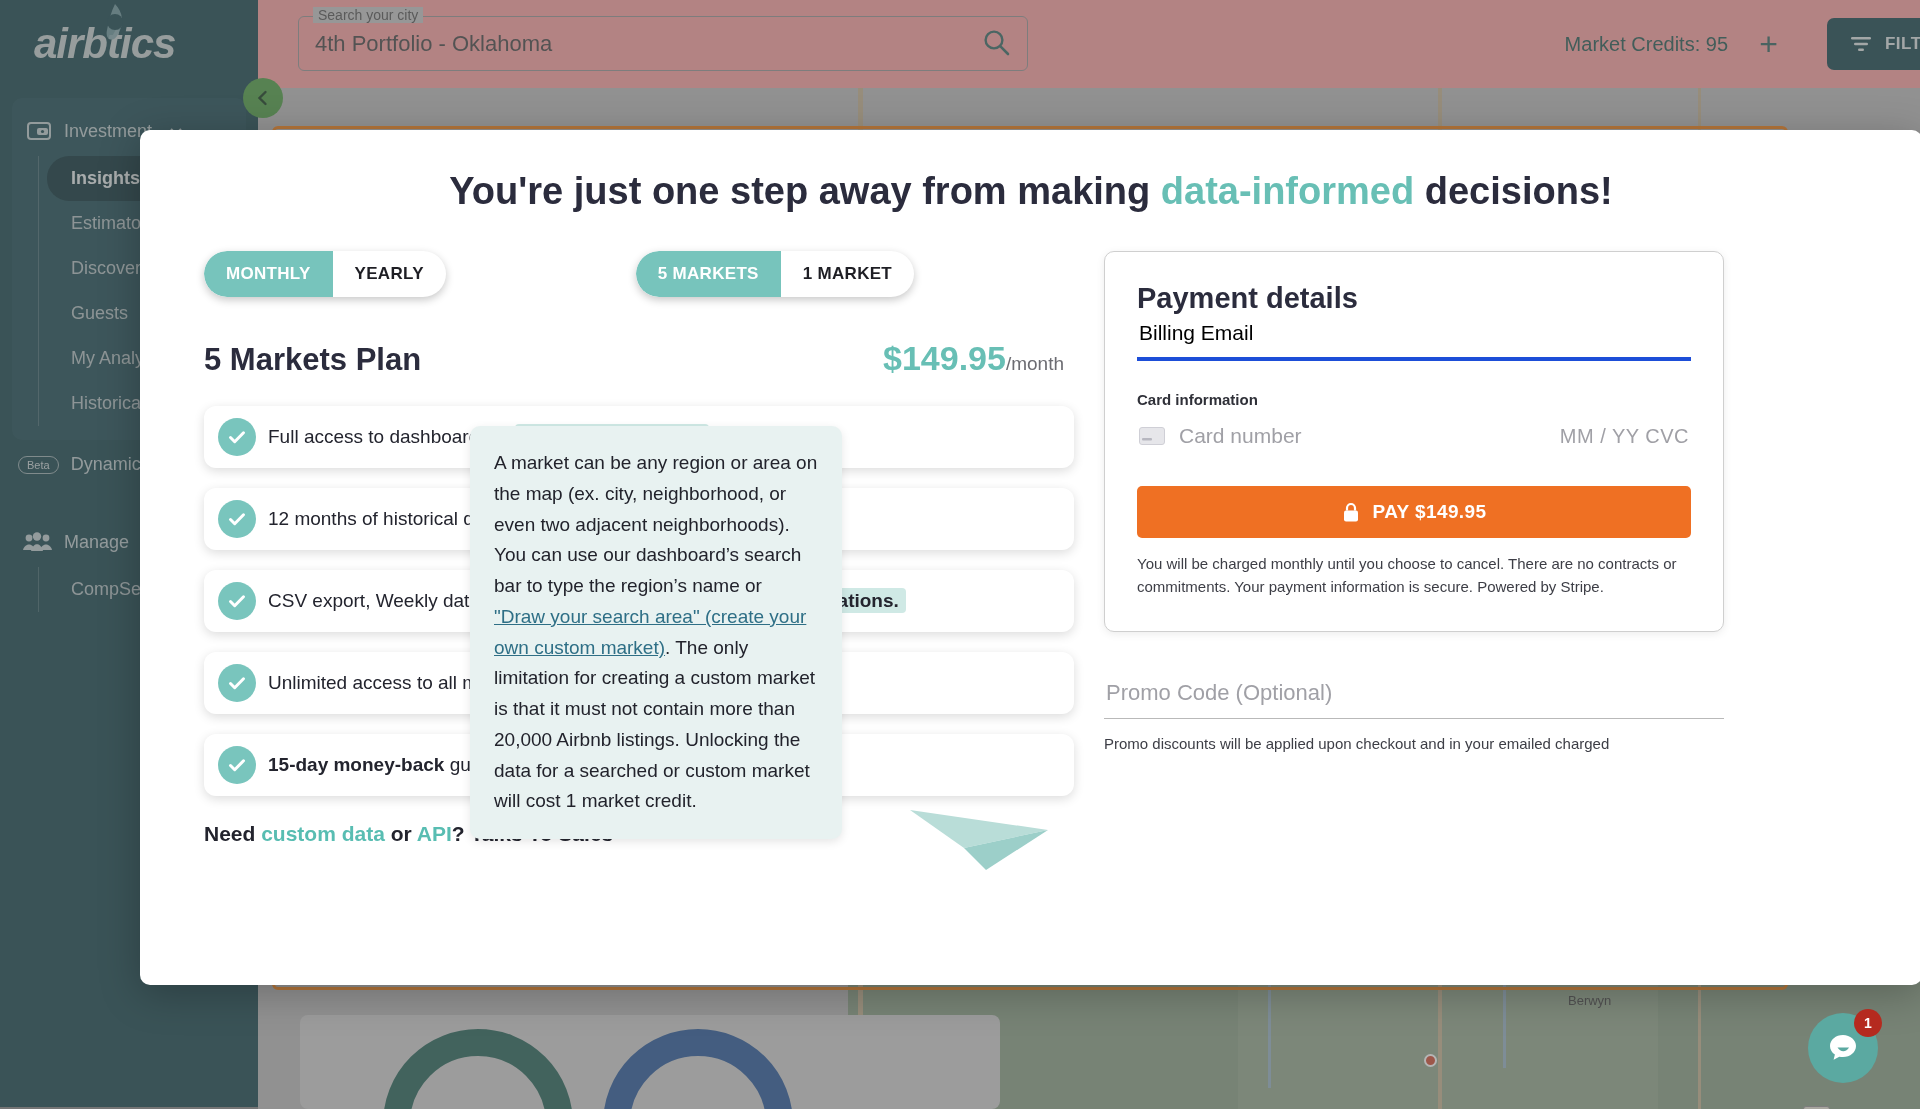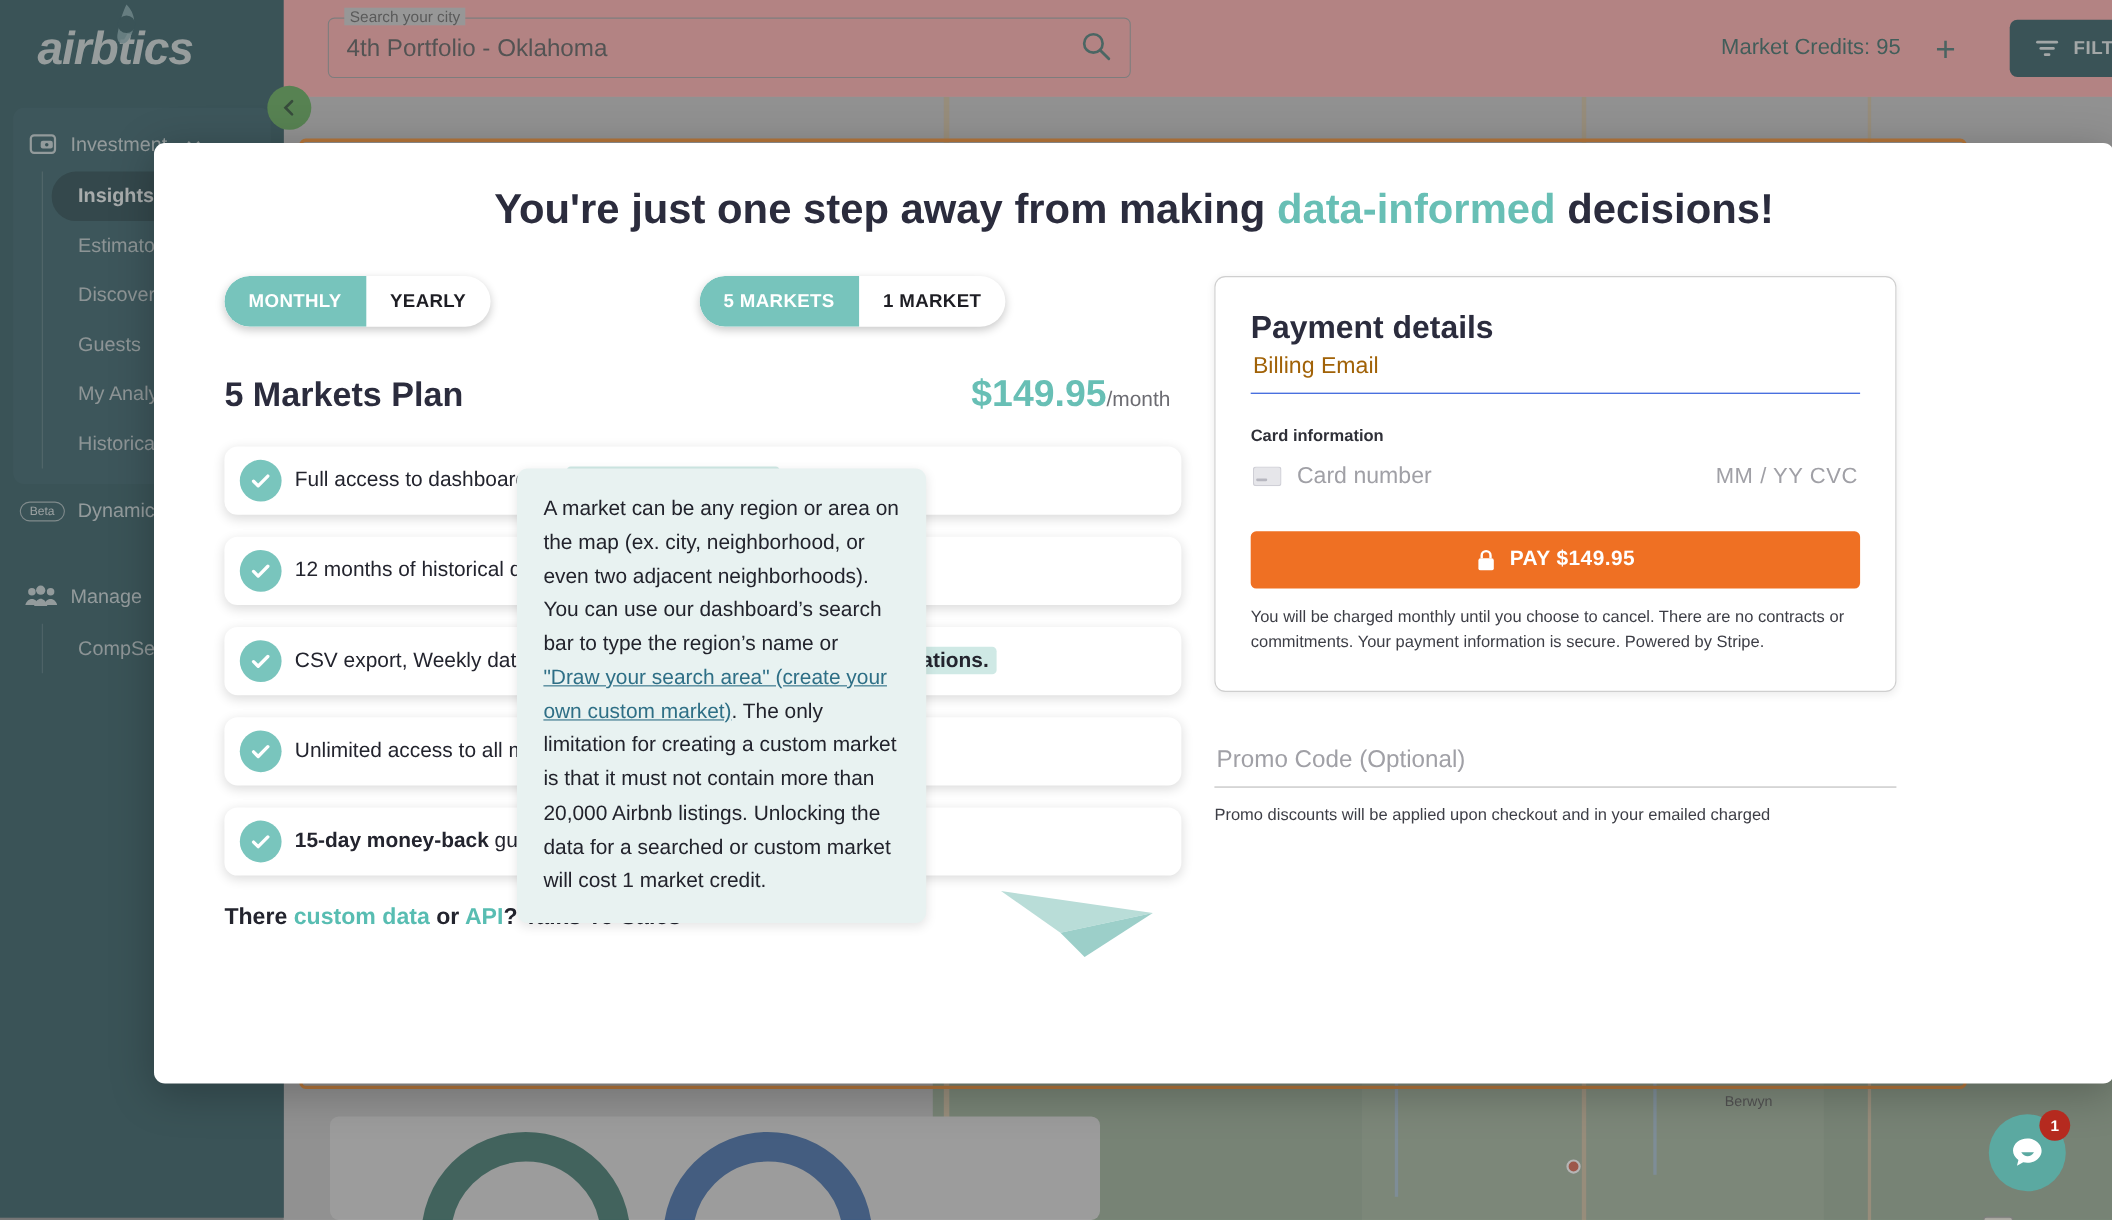--- a/index.html
+++ b/index.html
@@ -367,23 +367,23 @@
     padding: 30px 32px 32px 32px;
     box-shadow: 0 2px 8px rgba(0,0,0,0.08);
     background: #fff;
   }
   .pay-title { font-size: 29px; font-weight: 700; color: #2b2c3d; }
   .field-label {
     font-size: 15px; font-weight: 700; color: #2f3038;
     margin-top: 30px; margin-bottom: 10px;
   }
   .underline-input {
-    border-bottom: 1px solid #1d4ed8;
+    border-bottom: 4px solid #1d4ed8;
     padding: 6px 2px 12px 2px;
-    font-size: 21px; color: #a16207;
+    font-size: 21px; color: #000000;
   }
   .card-row {
     display: flex; align-items: center; justify-content: space-between;
     padding: 6px 2px 2px 2px;
   }
   .card-left { display: flex; align-items: center; gap: 14px; }
   .card-ph { font-size: 21px; color: #a0a0a6; }
   .card-right { font-size: 20px; color: #a0a0a6; letter-spacing: 0.5px; }
   .pay-btn {
     margin-top: 36px;
@@ -664,21 +664,21 @@
                 <path d="M4.5 11.5l4.2 4.2L17.5 6.8" fill="none" stroke="#fff" stroke-width="3" stroke-linecap="round" stroke-linejoin="round"></path>
               </svg>
             </span>
             <span>
               <span class="bold">15-day money-back</span><span> guarantee on the service.</span>
             </span>
           </div>
         </div>
 
         <div class="sales-line">
-          <span>There </span><span class="teal">custom data</span><span> or </span><span class="teal">API</span><span>? Talks To Sales</span>
+          <span>Need </span><span class="teal">custom data</span><span> or </span><span class="teal">API</span><span>? Talks To Sales</span>
           <svg class="paper-plane" viewBox="0 0 150 70">
             <path d="M6 6 L144 26 L60 44 Z" fill="#b9ddd8"></path>
             <path d="M60 44 L144 26 L82 66 Z" fill="#9ccfc9"></path>
           </svg>
         </div>
       </div>
 
       <div class="right-col">
         <div class="pay-panel">
           <div class="pay-title">Payment details</div>

